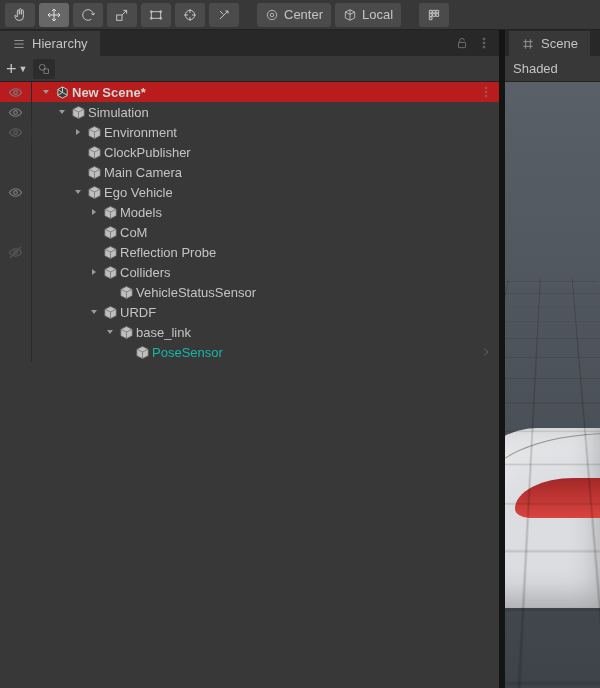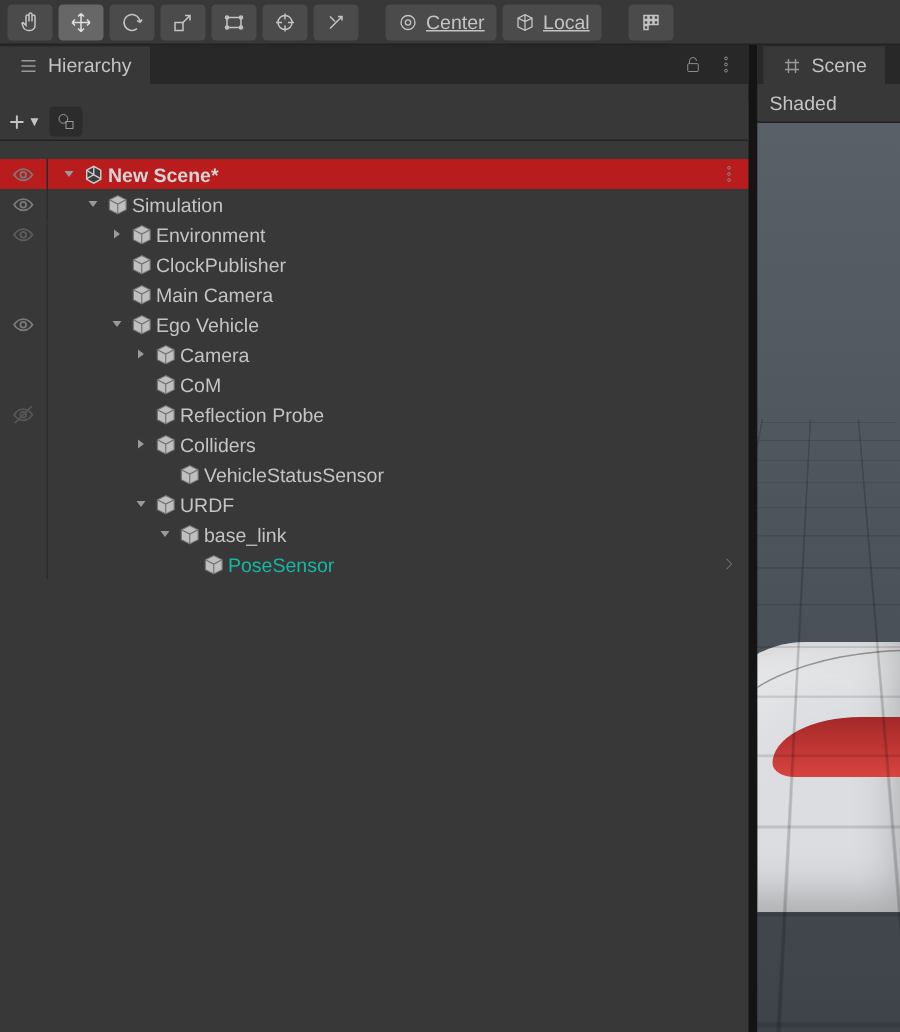--- a/index.html
+++ b/index.html
@@ -17,21 +17,20 @@
     align-items: center;
     height: 30px;
     background: #383838;
     border-bottom: 1px solid #222;
     padding: 0 5px;
     gap: 18px;
   }
   .tool-group {
     display: flex;
     gap: 4px;
-    text-decoration: underline;
   }
   .tool-btn {
     width: 30px; height: 24px;
     display: flex; align-items: center; justify-content: center;
     background: #4b4b4b;
     border-radius: 3px;
     cursor: pointer;
   }
   .tool-btn.active { background: #676767; }
   .tool-btn svg { width: 16px; height: 16px; stroke: #c4c4c4; fill: none; stroke-width: 1.5; }
@@ -102,21 +101,20 @@
 
   
   .main {
     display: flex;
     height: calc(100% - 30px);
   }
   .hierarchy-panel {
     width: 500px;
     display: flex; flex-direction: column;
     border-right: 1px solid #141414;
-    gap: 12px;
   }
   .scene-panel {
     flex: 1;
     display: flex; flex-direction: column;
     background: #383838;
   }
   .scene-sub {
     height: 26px; display:flex; align-items:center;
     padding: 0 8px;
     border-bottom:1px solid #222;
@@ -438,21 +436,21 @@
           <span class="arrow">
             <svg viewBox="0 0 8 8">
               <path d="M2 1l4 3-4 3z"></path>
             </svg>
           </span>
           <span class="cube">
             <svg viewBox="0 0 16 16">
               <use href="#icon-cube"></use>
             </svg>
           </span>
-          <span class="label">Camera</span>
+          <span class="label">Models</span>
         </div>
         <div class="tree-row">
           <div class="vis-col"></div>
           <span class="indent" style="width: 56px;"></span>
           <span class="arrow none"></span>
           <span class="cube">
             <svg viewBox="0 0 16 16">
               <use href="#icon-cube"></use>
             </svg>
           </span>

